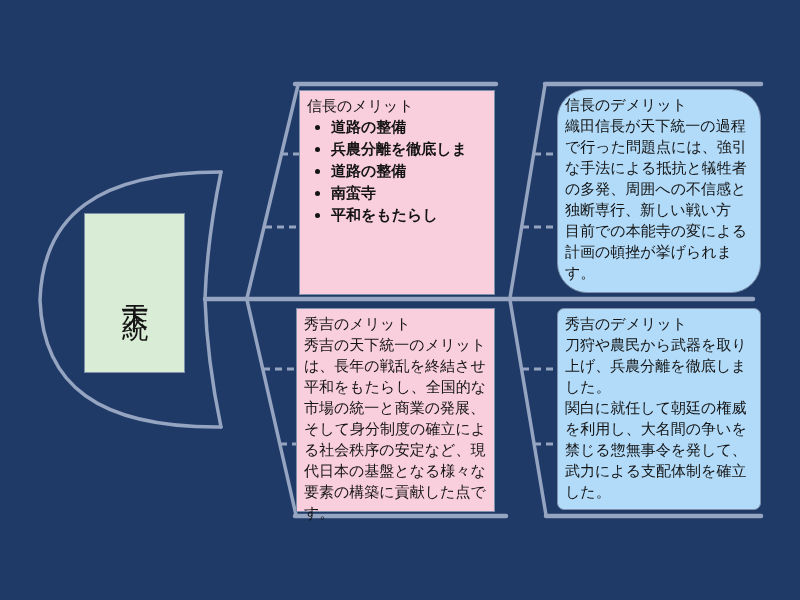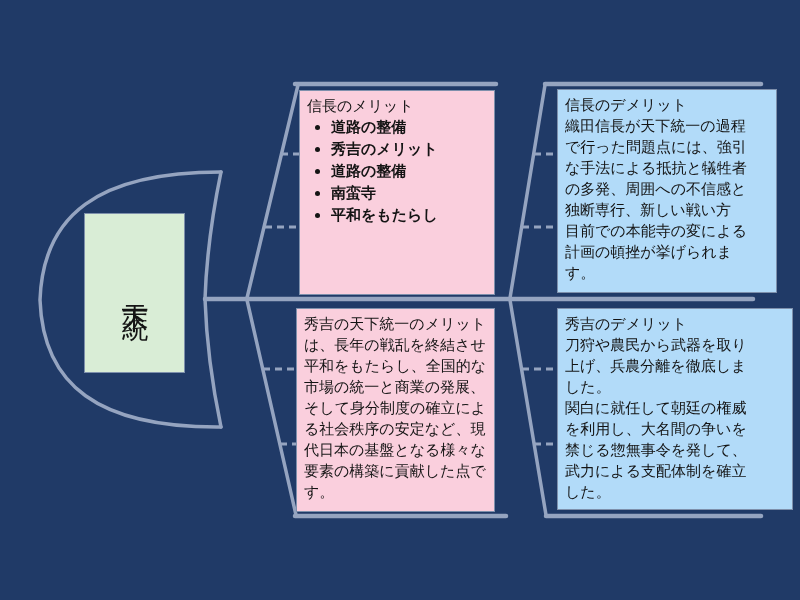--- a/index.html
+++ b/index.html
@@ -30,23 +30,23 @@
     display:flex;align-items:center;justify-content:center;
   }
   .head-label{
     writing-mode:vertical-rl;text-orientation:upright;
     font-size:27px;letter-spacing:5px;line-height:1;
   }
   .node.card{padding:4px 7px;}
   .node.pink{background:var(--pink);}
   .node.blue{background:var(--blue);}
   .node.tl{left:291px;top:90px;width:196px;height:205px;}
-  .node.tr{left:549px;top:89px;width:220px;height:204px;}
+  .node.tr{left:549px;top:89px;width:204px;height:204px;border-radius:30px;}
   .node.bl{left:288px;top:308px;width:199px;height:204px;}
-  .node.br{left:549px;top:308px;width:236px;height:202px;}
+  .node.br{left:549px;top:308px;width:204px;height:202px;border-radius:7px;}
   .box-title{white-space:pre-line;}
   .box-body{white-space:pre-line;}
   ul.bullets{margin:0;padding:0 0 0 24px;list-style:disc;}
   ul.bullets li{line-height:22px;font-weight:bold;}
 </style>
 </head>
 <body>
 
 <div class="stage">
 
@@ -79,40 +79,41 @@
   </svg>
 
   <div class="node head">
     <span class="head-label">天下統一</span>
   </div>
 
   <div class="node card pink tl">
     <div class="box-title">信長のメリット</div>
     <ul class="bullets">
       <li>道路の整備</li>
-      <li>秀吉のメリット</li>
+      <li>兵農分離を徹底しま</li>
       <li>道路の整備</li>
       <li>南蛮寺</li>
       <li>平和をもたらし</li>
     </ul>
   </div>
 
   <div class="node card blue tr">
     <div class="box-title">信長のデメリット</div>
     <div class="box-body">織田信長が天下統一の過程
 で行った問題点には、強引
 な手法による抵抗と犠牲者
 の多発、周囲への不信感と
 独断専行、新しい戦い方
 目前での本能寺の変による
 計画の頓挫が挙げられま
 す。</div>
   </div>
 
   <div class="node card pink bl">
+    <div class="box-title">秀吉のメリット</div>
     <div class="box-body">秀吉の天下統一のメリット
 は、長年の戦乱を終結させ
 平和をもたらし、全国的な
 市場の統一と商業の発展、
 そして身分制度の確立によ
 る社会秩序の安定など、現
 代日本の基盤となる様々な
 要素の構築に貢献した点で
 す。</div>
   </div>

